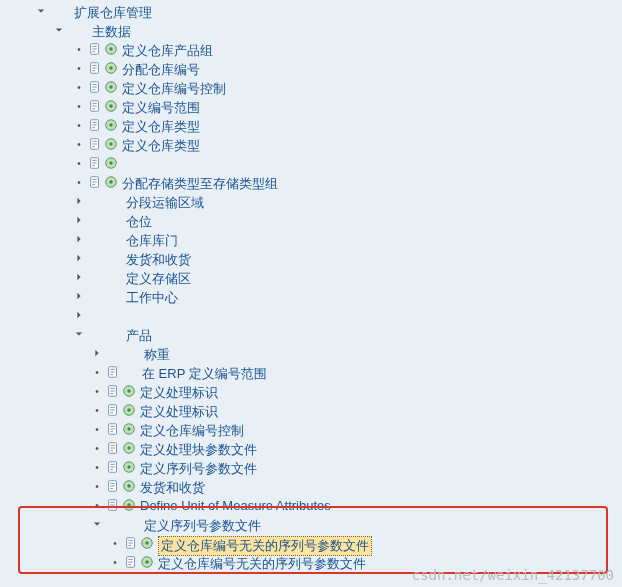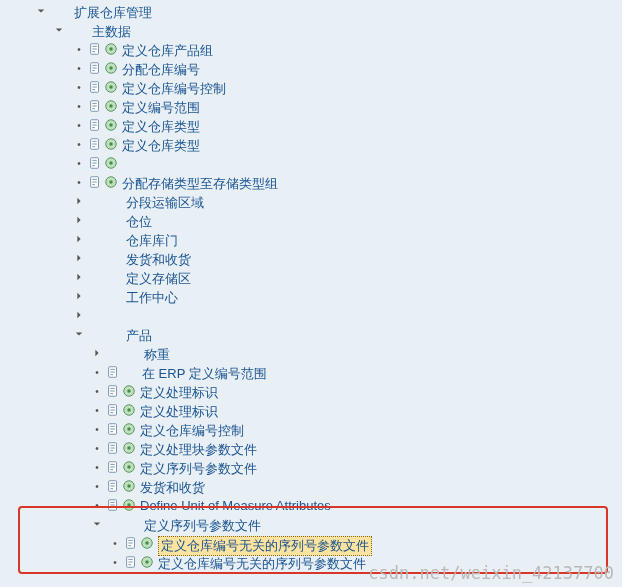--- a/index.html
+++ b/index.html
@@ -56,21 +56,21 @@
     left: 18px;
     width: 590px;
     top: 506px;
     height: 68px;
     pointer-events: none;
   }
   .watermark {
     position: absolute;
     right: 8px;
     bottom: 4px;
-    font-size: 17px;
+    font-size: 14px;
     color: #b9b9b9;
     font-family: monospace;
   }
   .selected-label {
     background: #fce3a0;
     border: 1px dotted #8a6a1a;
     padding: 0 2px;
   }
 </style>
 </head>

